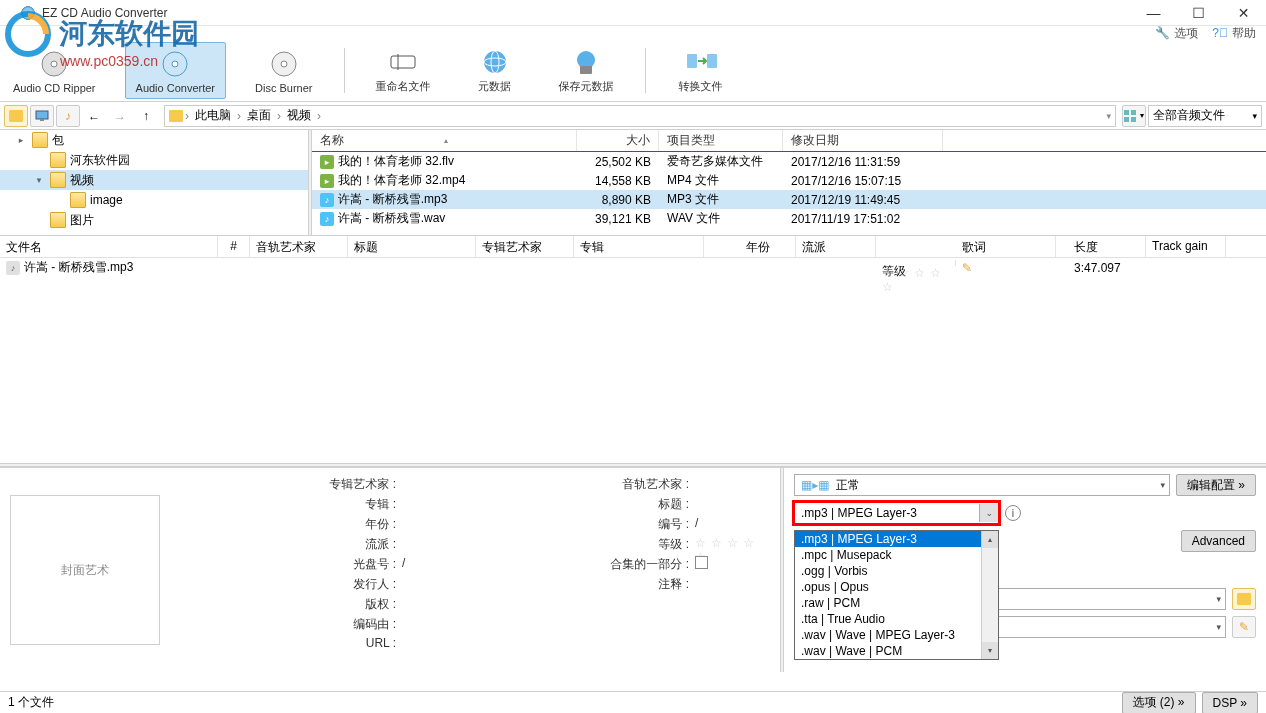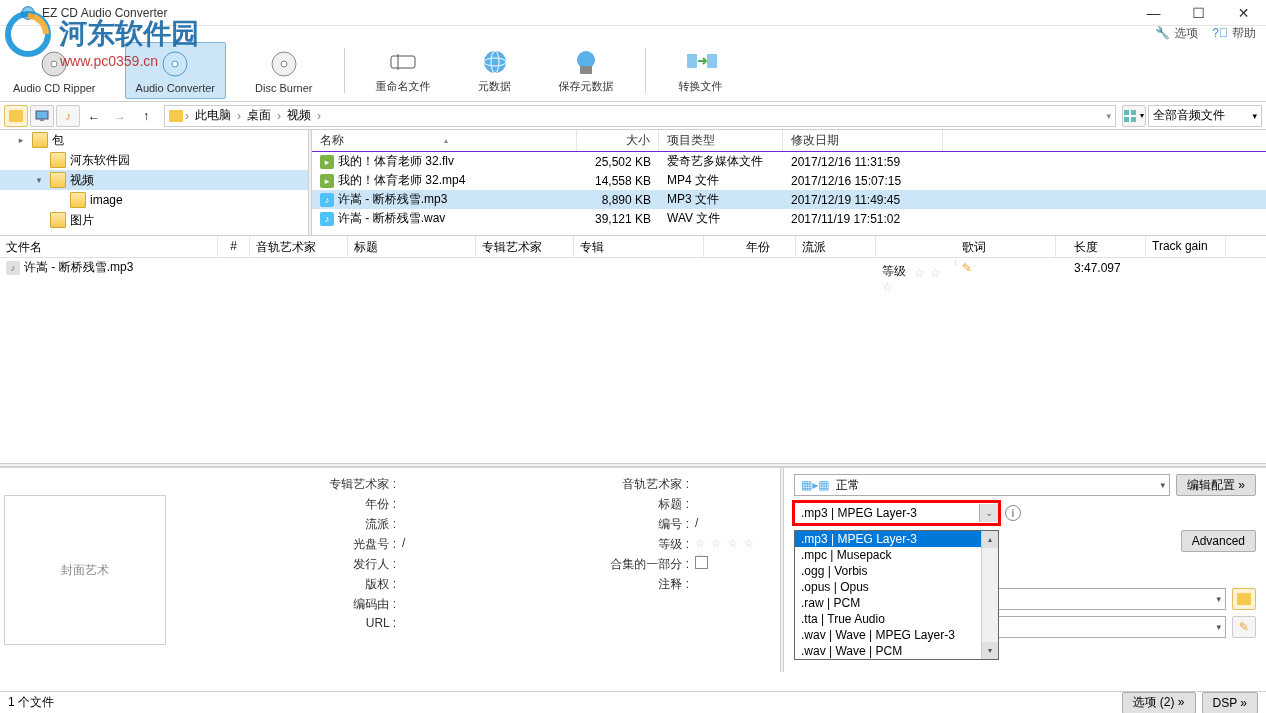--- a/index.html
+++ b/index.html
@@ -52,21 +52,21 @@
 .c-date { width: 160px; }
 .mid-list { height: 228px; overflow: auto; background: #fff; border-top: 1px solid #d0d0d0; }
 .ml-header { display: flex; height: 22px; border-bottom: 1px solid #e0e0e0; }
 .ml-header .col { padding: 3px 6px; border-right: 1px solid #e5e5e5; font-size: 12px; }
 .mc-name { width: 218px; } .mc-num { width: 32px; text-align: center; } .mc-artist { width: 98px; } .mc-title { width: 128px; } .mc-albart { width: 98px; } .mc-album { width: 130px; } .mc-year { width: 56px; margin-left: 36px; } .mc-genre { width: 80px; } .mc-rating { width: 80px; margin-top: 24px; } .mc-lyrics { width: 100px; } .mc-len { width: 78px; margin-left: 12px; } .mc-gain { width: 80px; }
 .ml-row { display: flex; height: 19px; align-items: center; }
 .ml-row .cell { padding: 0 6px; font-size: 12px; display: flex; align-items: center; gap: 4px; }
 .stars { color: #d0d0d0; letter-spacing: 1px; }
 .lower { display: flex; height: 205px; border-top: 1px solid #d0d0d0; }
 .cover-panel { width: 170px; display: flex; align-items: center; justify-content: center; background: #fff; }
-.cover-box { width: 162px; height: 150px; border: 1px solid #d0d0d0; display: flex; align-items: center; justify-content: center; color: #888; }
+.cover-box { width: 150px; height: 150px; border: 1px solid #d0d0d0; display: flex; align-items: center; justify-content: center; color: #888; }
 .meta-panel { width: 610px; padding: 8px 12px; background: #fff; }
 .meta-row { display: flex; height: 20px; align-items: flex-start; }
 .meta-label { width: 220px; text-align: right; color: #333; padding-right: 6px; }
 .meta-val { flex: 1; color: #333; display: flex; align-items: center; gap: 6px; }
 .output-panel { flex: 1; padding: 6px 10px; background: #fff; position: relative; }
 .out-row { display: flex; gap: 6px; margin-bottom: 6px; align-items: center; }
 .combo { height: 22px; border: 1px solid #abadb3; background: #fff; display: flex; align-items: center; padding: 0 4px 0 6px; cursor: pointer; position: relative; }
 .combo .dd { margin-left: auto; color: #555; font-size: 9px; padding-left: 6px; }
 .btn { height: 22px; border: 1px solid #adadad; background: #e1e1e1; padding: 0 10px; display: flex; align-items: center; cursor: pointer; border-radius: 2px; }
 .highlight-red { outline: 3px solid #ff0000; outline-offset: -1px; }
@@ -362,20 +362,24 @@
     <div class="cover-box">封面艺术</div>
   </div>
   <div class="meta-panel">
     <div style="display:flex">
       <div style="width:50%">
         <div class="meta-row">
             <span class="meta-label">专辑艺术家 :</span>
             <span class="meta-val"></span>
           </div>
         <div class="meta-row">
+            <span class="meta-label">专辑 :</span>
+            <span class="meta-val"></span>
+          </div>
+        <div class="meta-row">
             <span class="meta-label">年份 :</span>
             <span class="meta-val"></span>
           </div>
         <div class="meta-row">
             <span class="meta-label">流派 :</span>
             <span class="meta-val"></span>
           </div>
         <div class="meta-row">
             <span class="meta-label">光盘号 :</span>
             <span class="meta-val">

